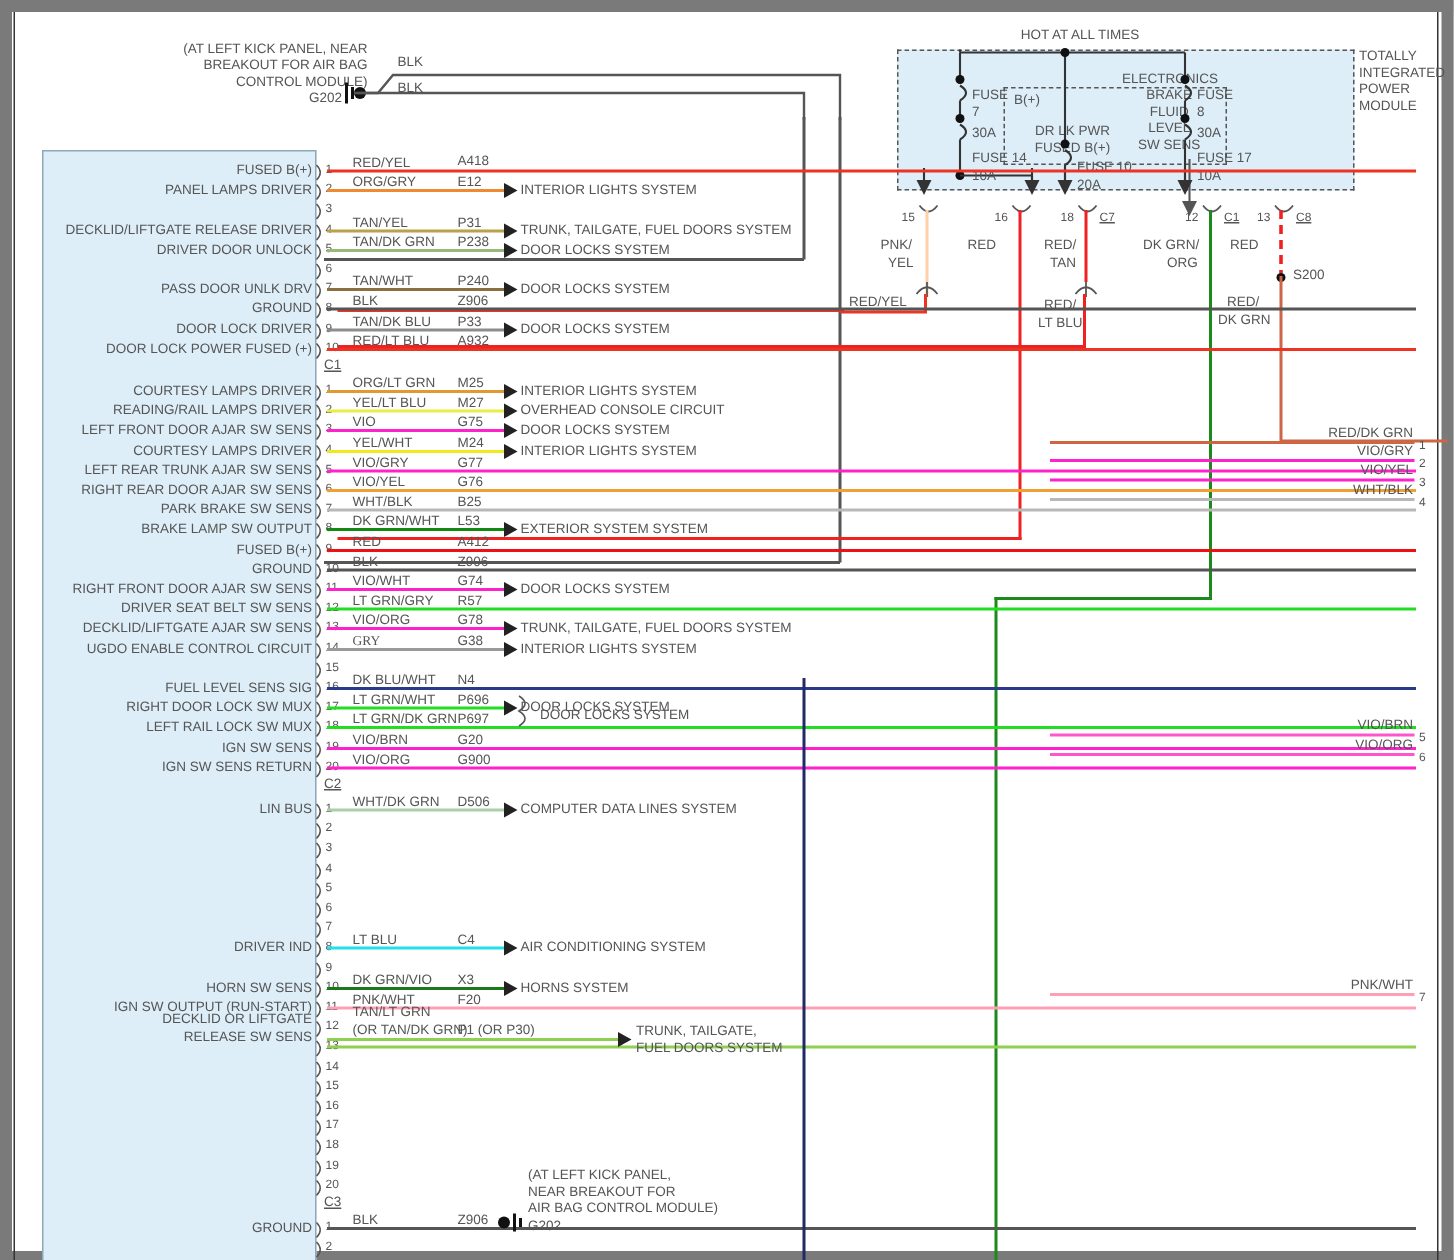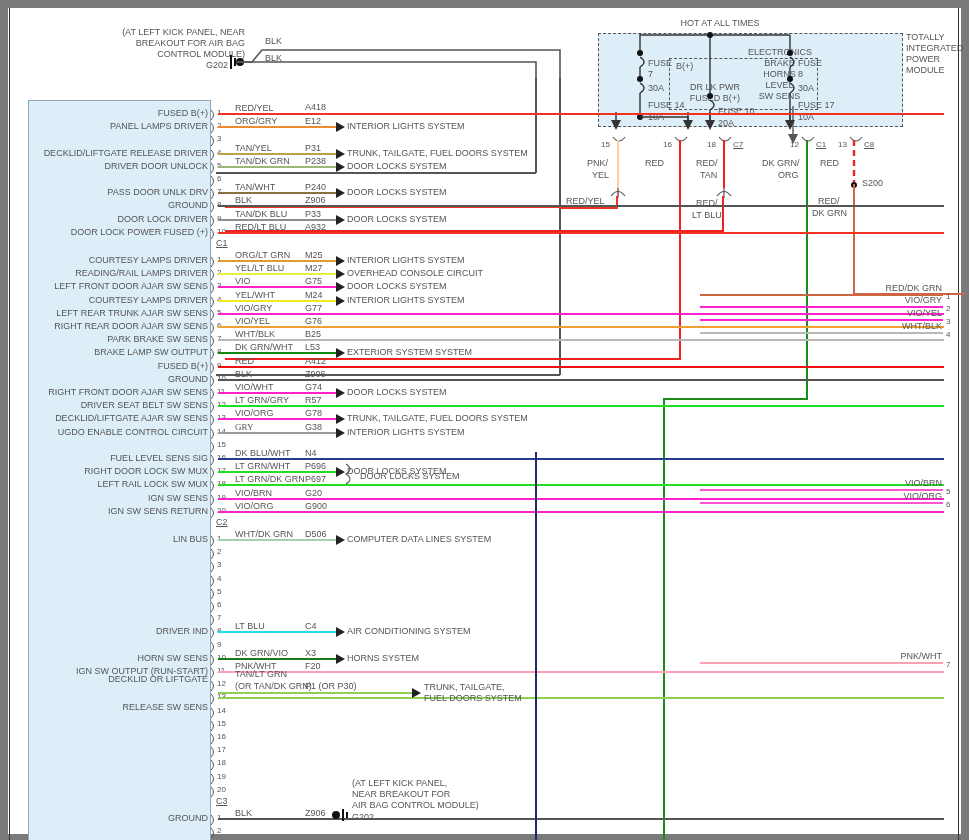--- a/index.html
+++ b/index.html
@@ -85,21 +85,21 @@
   <div class="lbl" style="left:906px;top:43px;">INTEGRATED</div>
   <div class="lbl" style="left:906px;top:54px;">POWER</div>
   <div class="lbl" style="left:906px;top:65px;">MODULE</div>
 
   <div class="elec-box" style="left:669px;top:58px;width:147px;height:50px;"></div>
   <div class="lbl c" style="left:700px;top:47px;width:160px;">ELECTRONICS</div>
   <div class="lbl" style="left:676px;top:61px;">B(+)</div>
   <div class="lbl c" style="left:660px;top:82px;width:110px;">DR LK PWR</div>
   <div class="lbl c" style="left:660px;top:93px;width:110px;">FUSED B(+)</div>
   <div class="lbl c" style="left:742px;top:58px;width:75px;">BRAKE</div>
-  <div class="lbl c" style="left:742px;top:69px;width:75px;">HORNS</div>
+  <div class="lbl c" style="left:742px;top:69px;width:75px;">FLUID</div>
   <div class="lbl c" style="left:742px;top:80px;width:75px;">LEVEL</div>
   <div class="lbl c" style="left:742px;top:91px;width:75px;">SW SENS</div>
 
   <svg style="left:598px;top:33px;width:310px;height:100px;">
 
     <line x1="42" y1="0" x2="42" y2="2" stroke="#333" stroke-width="1.4"></line>
     <line x1="112" y1="0" x2="112" y2="33" stroke="#333" stroke-width="1.4"></line>
     <line x1="42" y1="2" x2="42" y2="2" stroke="#333" stroke-width="1.4"></line>
     <path d="M 42 2 L 42 2" stroke="#333" stroke-width="1.4" fill="none"></path>
     <path d="M 42 2 L 192 2" stroke="#333" stroke-width="0" fill="none"></path>
@@ -726,21 +726,21 @@
         <svg width="8" height="12" style="position:absolute;left:0;top:0;">
           <path d="M 1 1 q 5 5 0 10" stroke="#555" stroke-width="1" fill="none"></path>
         </svg>
       </div>
       <div class="pin" style="left: 217px; top: 826.2px;">2</div>
       <div class="pin" style="left: 217px; top: 839.4px;">3</div>
       <div class="wirelbl" style="left: 235px; top: 669px;">TAN/LT GRN</div>
       <div class="wirelbl" style="left: 235px; top: 681px;">(OR TAN/DK GRN)</div>
       <div class="wirelbl" style="left: 305px; top: 681px;">P1 (OR P30)</div>
       <div class="lbl r" style="left: 10px; top: 674px; width: 198px;">DECKLID OR LIFTGATE</div>
-      <div class="lbl r" style="left: 10px; top: 686px; width: 198px; margin-top: 16px;">RELEASE SW SENS</div>
+      <div class="lbl r" style="left: 10px; top: 686px; width: 198px;">RELEASE SW SENS</div>
       <div class="sys" style="left: 424px; top: 682px;">TRUNK, TAILGATE,</div>
       <div class="sys" style="left: 424px; top: 693px;">FUEL DOORS SYSTEM</div>
       <div class="wire" style="left: 218px; top: 692px; width: 196px; background: rgb(143, 208, 80);"></div>
       <div class="arrow" style="left: 412px; top: 688px;"></div>
       <div class="sys" style="left: 360px; top: 471px;">DOOR LOCKS SYSTEM</div>
       <div style="position: absolute; left: 344px; top: 462px; width: 18px; height: 26px;">
         <svg width="18" height="26">
           <path d="M 2 2 q 8 5 0 10 q 8 5 0 10" stroke="#555" stroke-width="1.1" fill="none"></path>
         </svg>
       </div>

